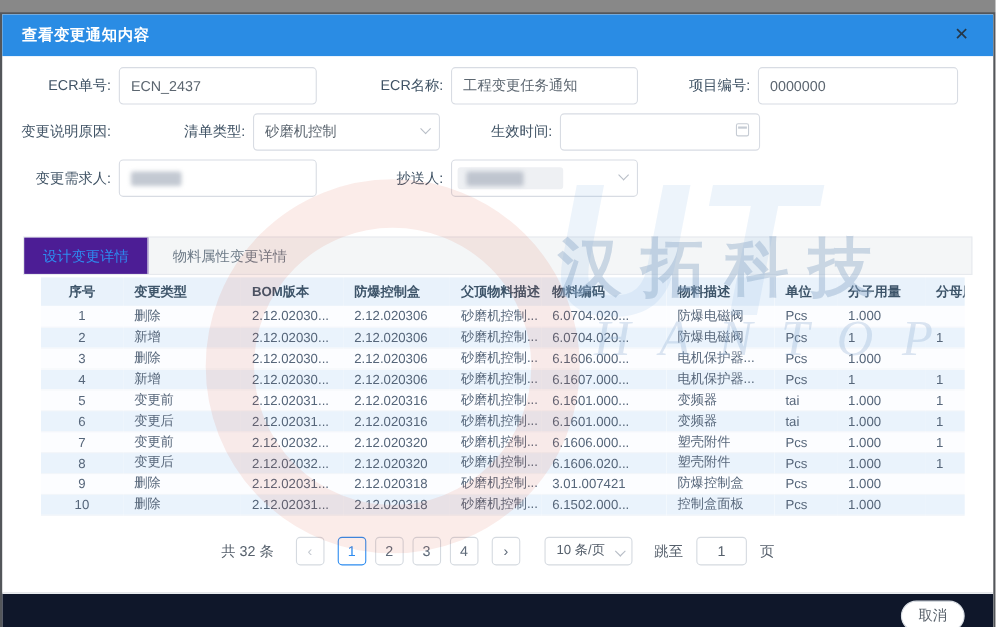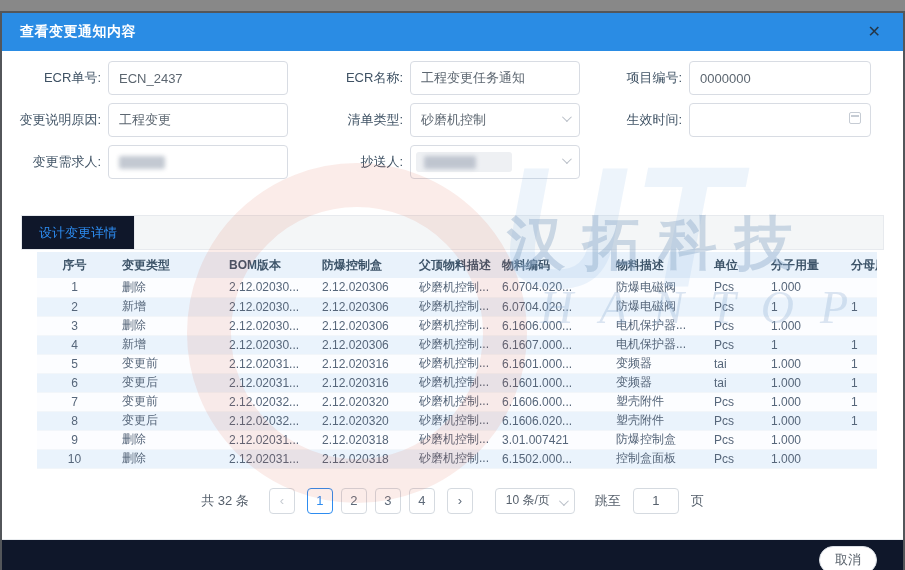--- a/index.html
+++ b/index.html
@@ -47,21 +47,21 @@
   .wm-en { position:absolute; left:538px; top:268px; font-size:46px; font-style:italic;
            font-family:"Liberation Serif", serif; color:rgba(150,180,212,0.33);
            letter-spacing:26px; }
   .wm-svg { position:absolute; left:0; top:0; }
 
   
   .panel { margin:39px 19px 0 19px; position:relative; z-index:2; }
   .tabbar { display:flex; background:#f4f6f7; border:1px solid #e7eaee; height:35px; }
   .tab { font-size:13px; color:#6e7b88; display:flex; align-items:center; padding:0 17px;
          border-right:1px solid #e7eaee; cursor:pointer; }
-  .tab.active { background:#0f172a; color:#2d8cf0; }
+  .tab.active { background:#4c1d95; color:#2d8cf0; }
   .tab.inactive { border-right:none; padding:0 22px; }
 
   
   .table-wrap { margin:2px 0 0 16px; width:840px; overflow:hidden; }
   table { border-collapse:collapse; table-layout:fixed; width:884px; }
   th { background:#e9f2fb; color:#3d5469; font-size:12px; font-weight:bold; height:26px;
        text-align:left; padding:0 10px; white-space:nowrap; overflow:hidden; }
   th.center, td.center { text-align:center; }
   td { font-size:12px; color:#56667a; height:19px; padding:0 10px; white-space:nowrap;
        overflow:hidden; border-bottom:1px solid #f2f6fa; }
@@ -116,21 +116,20 @@
     <div class="frow">
       <span class="lab c1">ECR单号:</span>
       <input class="inp c1" readonly="" value="ECN_2437" style="">
       <span class="lab c2">ECR名称:</span>
       <input class="inp c2" readonly="" value="工程变更任务通知" style="">
       <span class="lab c3">项目编号:</span>
       <input class="inp c3" readonly="" value="0000000" style="">
     </div>
     <div class="frow">
       <span class="lab c1">变更说明原因:</span>
-      <input class="inp c1" readonly="" value="工程变更" style="">
       <span class="lab c2">清单类型:</span>
       <div class="inp c2">
         <span>砂磨机控制</span>
         <span class="chev"></span>
       </div>
       <span class="lab c3">生效时间:</span>
       <div class="inp c3">
         <span></span>
         <span class="cal"></span>
       </div>
@@ -146,20 +145,21 @@
           <span class="blur-blob"></span>
         </span>
         <span class="chev"></span>
       </div>
     </div>
   </div>
 
   <div class="panel">
     <div class="tabbar">
       <div class="tab active">设计变更详情</div>
+      <div class="tab inactive">物料属性变更详情</div>
     </div>
 
     <div class="table-wrap">
       <table>
         <colgroup>
             <col style="width: 75px;">
             <col style="width: 107px;">
             <col style="width: 93px;">
             <col style="width: 97px;">
             <col style="width: 83px;">

